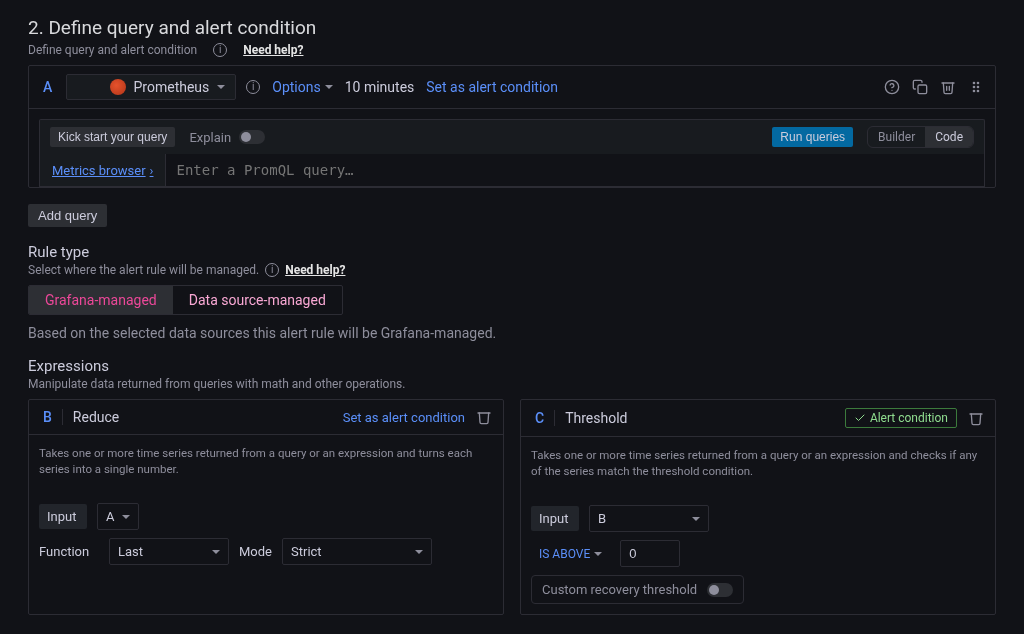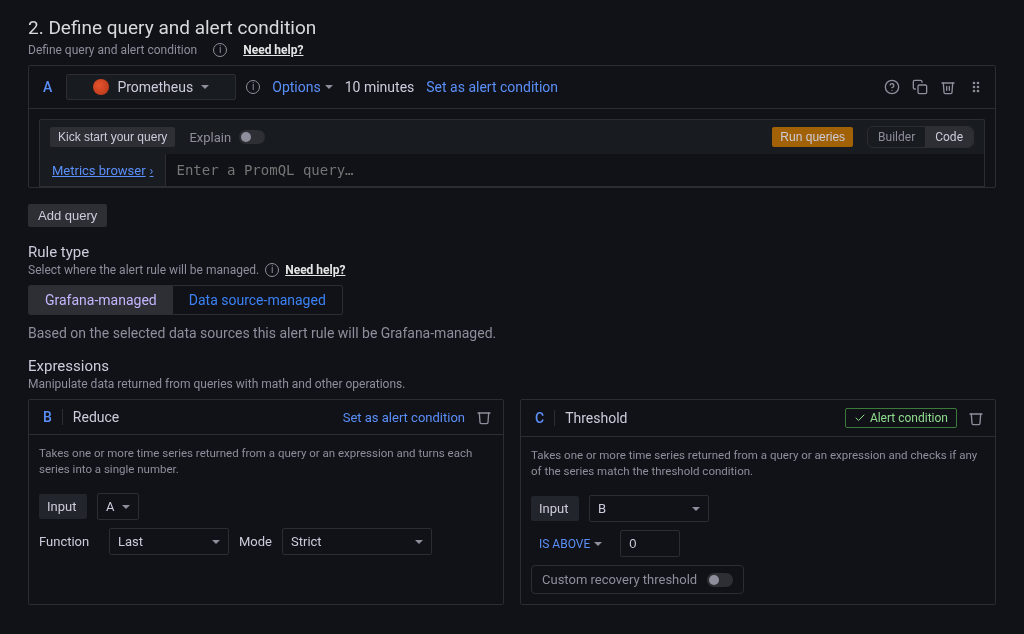--- a/index.html
+++ b/index.html
@@ -23,21 +23,21 @@
   .query-header {
     display: flex; align-items: center; gap: 10px;
     padding: 8px 10px; border-bottom: 1px solid #2c2c34;
   }
   .query-ref {
     color: #5b8ff9; font-weight: 500; padding: 0 4px;
   }
   .ds-select {
     display: flex; align-items: center; gap: 8px;
     background: #181b1f; border: 1px solid #2c2c34; padding: 4px 10px;
-    border-radius: 2px; min-width: 170px; justify-content: center;
+    border-radius: 2px; min-width: 170px; justify-content: flex-end;
     cursor: pointer;
   }
   .ds-left { display:flex; align-items:center; gap:8px; }
   .ds-icon { width: 16px; height: 16px; border-radius: 50%; background: radial-gradient(circle at 40% 40%, #e6522c, #b03518); display:flex; align-items:center; justify-content:center; }
   .chev { width:0;height:0;border-left:4px solid transparent;border-right:4px solid transparent;border-top:4px solid #8e8e9c; }
   .q-meta { display:flex; align-items:center; gap:12px; }
   .q-link { color:#5b8ff9; cursor:pointer; display:flex; align-items:center; gap:4px; }
   .q-text { color:#ccccdc; }
   .spacer { flex:1; }
   .icon-btn { width:18px; height:18px; display:flex; align-items:center; justify-content:center; color:#8e8e9c; cursor:pointer; }
@@ -47,21 +47,21 @@
     display:flex; align-items:center; gap:14px;
     padding: 6px 10px; border-bottom: 1px solid #2c2c34;
     background:#181b1f; margin:10px 10px 0 10px; border:1px solid #2c2c34;
     border-bottom:none; border-top-left-radius:2px; border-top-right-radius:2px;
   }
   .btn {
     background:#2d2f34; color:#ccccdc; border:none; padding:4px 10px;
     border-radius:2px; font-size:13px; cursor:pointer;
   }
   .btn.small { font-size:12px; padding:3px 8px; }
-  .btn.outline { background:#a16207; }
+  .btn.outline { background:#0369a1; }
   .explain-row { display:flex; align-items:center; gap:8px; color:#8e8e9c; font-size:13px; }
   .toggle { width:26px; height:14px; background:#2d2f34; border-radius:7px; position:relative; cursor:pointer; }
   .toggle::after { content:""; position:absolute; left:2px; top:2px; width:10px; height:10px; background:#8e8e9c; border-radius:50%; }
   .seg { display:flex; border:1px solid #2c2c34; border-radius:6px; overflow:hidden; }
   .seg > div { padding:3px 10px; font-size:12px; cursor:pointer; color:#8e8e9c; }
   .seg > div.active { background:#2d2f34; color:#ccccdc; }
 
   .query-row {
     display:flex; align-items:stretch; gap:0;
     margin:0 10px; border:1px solid #2c2c34; border-top:none;
@@ -79,33 +79,33 @@
     border:1px solid #2c2c34; border-top:none;
     background:#181b1f; font-size:12px; color:#8e8e9c;
   }
   .options-row .caret { color:#ccccdc; margin-right:4px; }
   .options-row .optlbl { color:#d8d9dc; }
 
   .label { color:#ccccdc; font-size:15px; margin-bottom:2px; }
   .sub { font-size:12px; color:#8e8e9c; margin-bottom:8px; display:flex; align-items:center; gap:6px; }
 
   .seg-big { display:flex; border:1px solid #2c2c34; border-radius:2px; overflow:hidden; width:fit-content; margin-bottom:10px; }
-  .seg-big > div { padding:6px 16px; font-size:14px; cursor:pointer; color:#3b82f6; }
-  .seg-big > div.active { background:#2d2f34; color:#c4b5fd;text-align:right; }
+  .seg-big > div { padding:6px 16px; font-size:14px; cursor:pointer; color:#f9a8d4; }
+  .seg-big > div.active { background:#2d2f34; color:#ec4899;text-align:right; }
 
   .note { font-size:14px; color:#8e8e9c; margin-bottom:16px; }
 
   .expr-grid { display:flex; gap:16px; margin-bottom:14px; }
   .expr-card { flex:1; border:1px solid #2c2c34; border-radius:2px; background:#111217; }
   .expr-head { display:flex; align-items:center; padding:8px 10px; border-bottom:1px solid #2c2c34; gap:10px; }
   .expr-ref { color:#5b8ff9; font-weight:500; padding:0 4px; border-right:1px solid #2c2c34; padding-right:10px; }
   .expr-title { color:#ccccdc; }
   .badge-ok { border:1px solid #3c7a3c; color:#8fdc8f; font-size:12px; padding:2px 8px; border-radius:2px; display:flex; align-items:center; gap:4px; }
   .expr-body { padding:10px; }
-  .expr-desc { font-size:11.5px; color:#8e8e9c; margin-bottom:16px; line-height:1.4; }
+  .expr-desc { font-size:11.5px; color:#8e8e9c; margin-bottom:26px; line-height:1.4; }
   .field-row { display:flex; align-items:center; gap:10px; margin-bottom:8px; }
   .field-lbl { font-size:13px; color:#ccccdc; background:#22252b; padding:5px 8px; border-radius:2px; min-width:48px; text-align:left; }
   .field-lbl.plain { background:transparent; padding:5px 0; min-width:60px; }
   .select {
     background:#111217; border:1px solid #2c2c34; color:#ccccdc;
     padding:5px 24px 5px 8px; border-radius:2px; font-size:13px;
     position:relative; cursor:pointer; display:inline-flex; align-items:center;
   }
   .select.wide { min-width:120px; }
   .select .chev2 { position:absolute; right:8px; }

